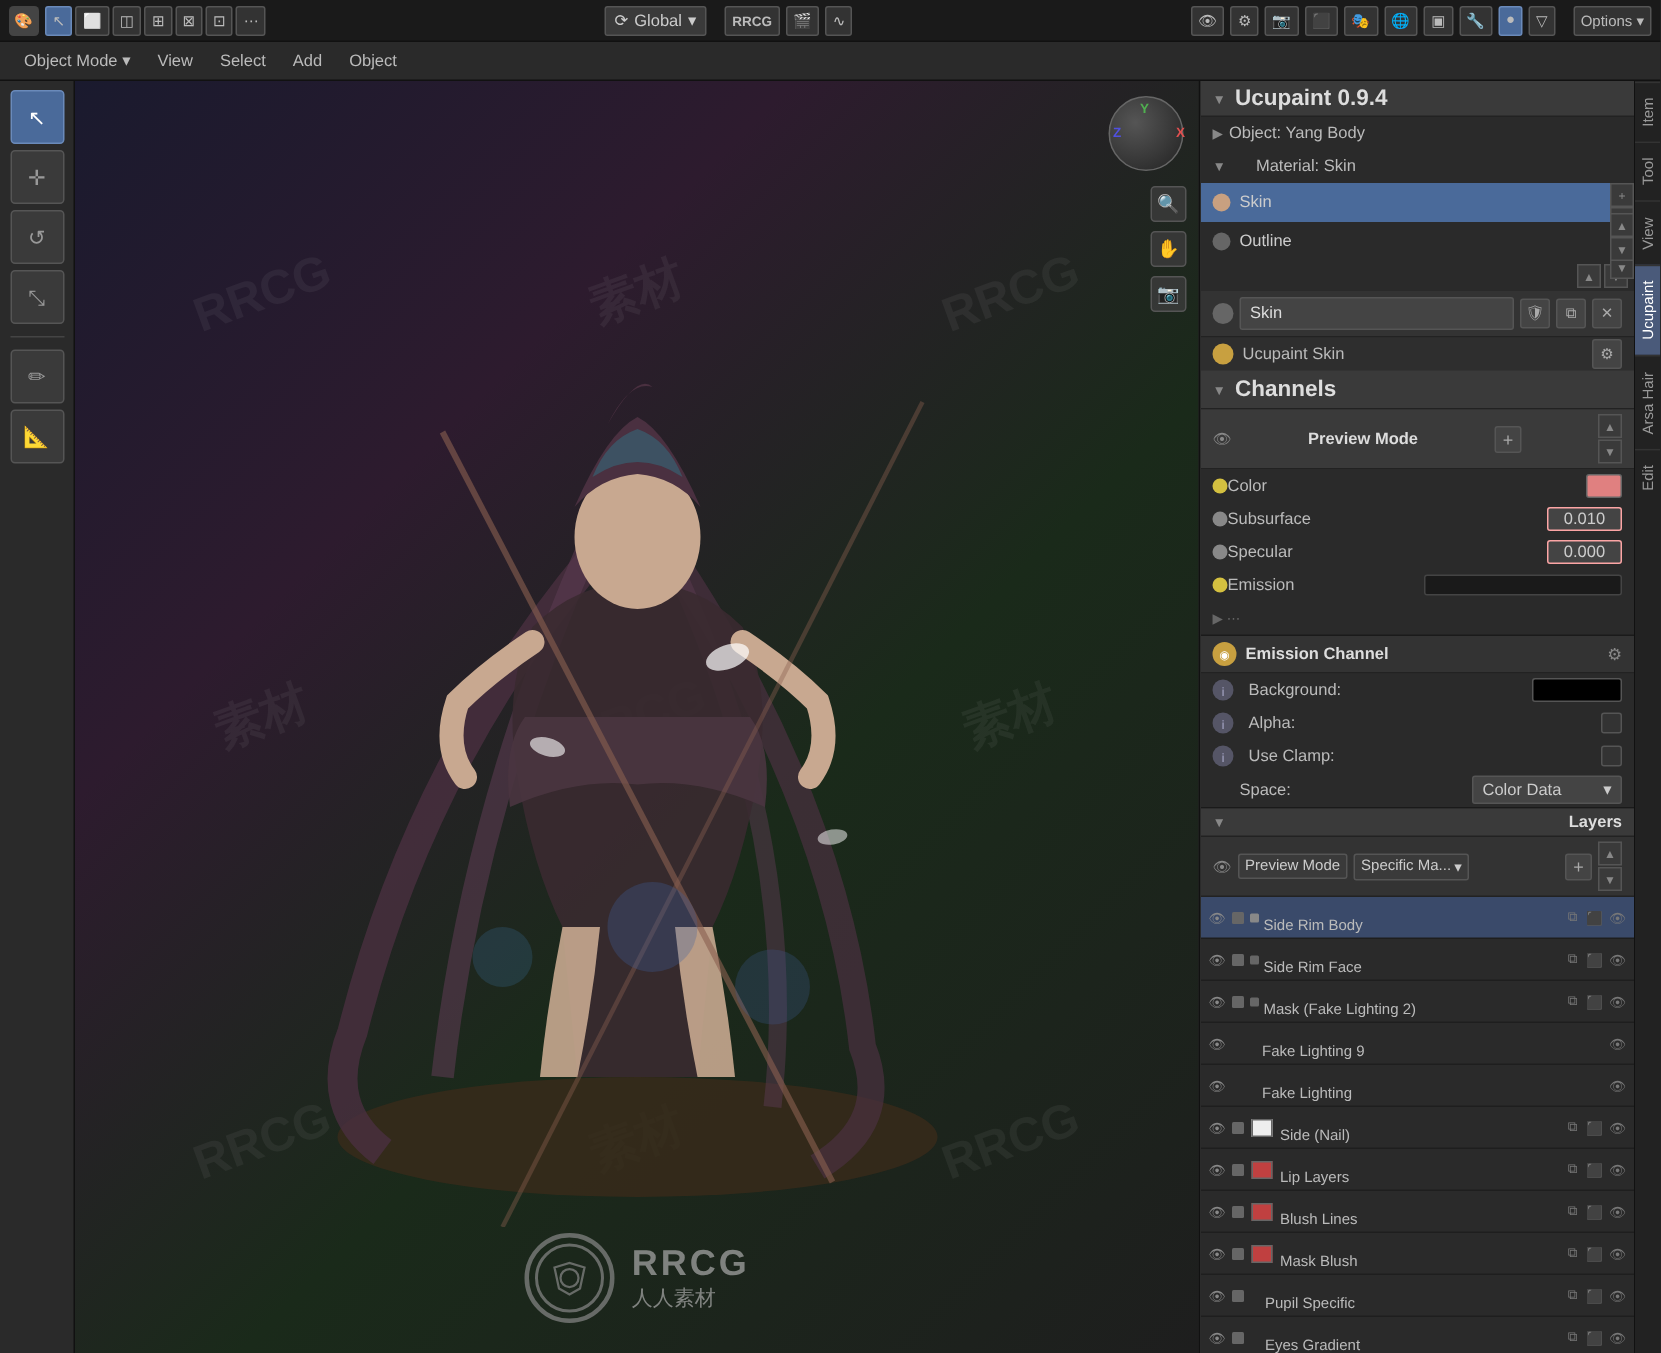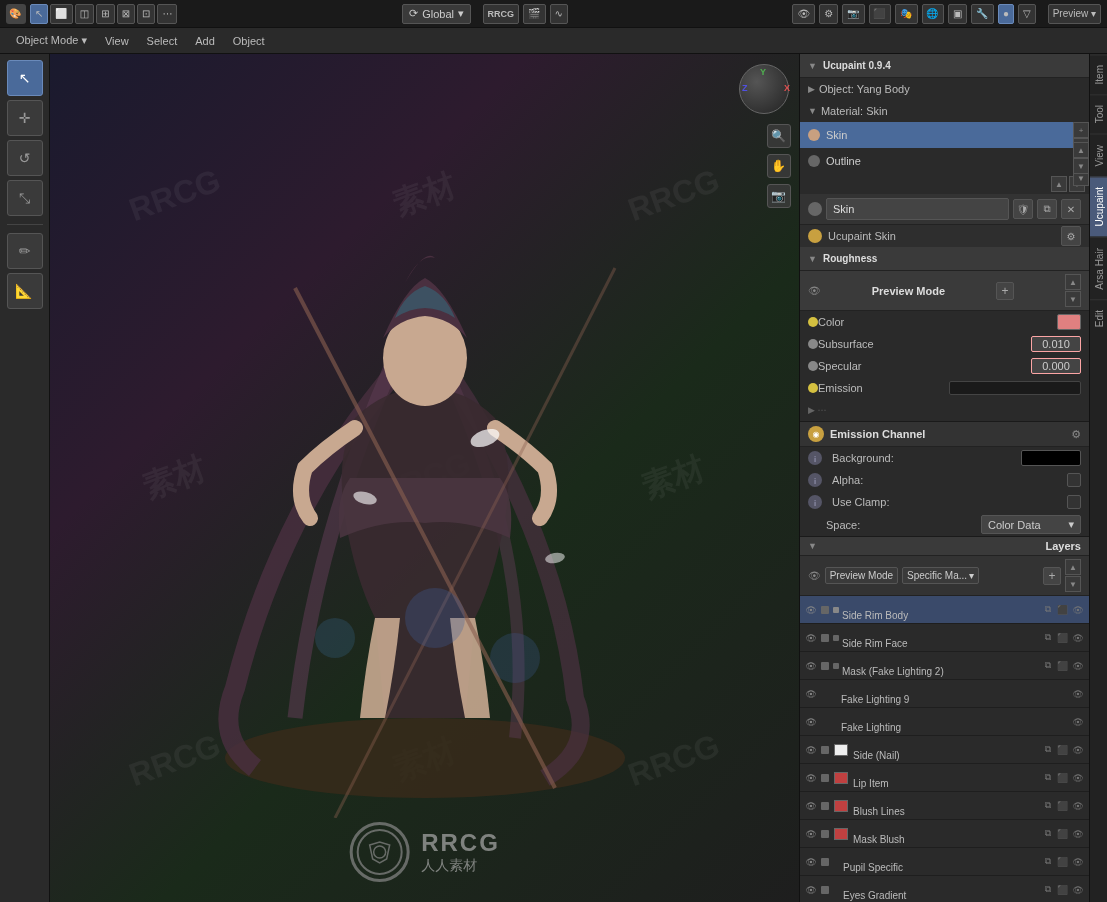--- a/index.html
+++ b/index.html
@@ -190,21 +190,21 @@
     .panel-header {
       background: #3a3a3a;
       padding: 4px 8px;
       display: flex;
       align-items: center;
       gap: 6px;
       border-bottom: 1px solid #222;
       min-height: 24px;
     }
     .panel-header-title {
-      font-size: 10px; color: #ddd; font-weight: bold;
+      font-size: 15px; color: #ddd; font-weight: bold;
     }
     .chevron {
       color: #888; font-size: 9px; cursor: pointer;
     }
 
     .panel-section {
       border-bottom: 1px solid #1a1a1a;
     }
 
     .section-row {
@@ -453,21 +453,21 @@
     <div class="tb-btn">📷</div>
     <div class="tb-btn">⬛</div>
     <div class="tb-btn">🎭</div>
     <div class="tb-btn">🌐</div>
     <div class="tb-btn">▣</div>
     <div class="tb-btn">🔧</div>
     <div class="tb-btn active">●</div>
     <div class="tb-btn">▽</div>
   </div>
   <div style="margin-left:8px;">
-    <div class="tb-btn">Preview ▾</div>
+    <div class="tb-btn">Options ▾</div>
   </div>
 </div>
 
 <div class="menu-bar">
   <div class="menu-item">Object Mode ▾</div>
   <div class="menu-item">View</div>
   <div class="menu-item">Select</div>
   <div class="menu-item">Add</div>
   <div class="menu-item">Object</div>
 </div>
@@ -574,21 +574,21 @@
       <span class="panel-header-title">Ucupaint 0.9.4</span>
     </div>
 
     <div class="section-row">
       <span class="chevron">▶</span>
       <span style="color:#bbb;font-size:11px;margin-left:4px;">Object: Yang Body</span>
     </div>
 
     <div class="section-row">
       <span class="chevron">▼</span>
-      <span style="color:#bbb;font-size:11px;margin-left:4px;">Material: Skin</span>
+      <span style="color:#bbb;font-size:11px;margin-left:20px;">Material: Skin</span>
     </div>
 
     <div style="position:relative;">
       <div class="material-item active">
         <div class="material-dot skin"></div>
         <span>Skin</span>
       </div>
       <div class="material-item">
         <div class="material-dot gray"></div>
         <span>Outline</span>
@@ -622,21 +622,21 @@
 
     <div class="section-row" style="background:#2e2e2e;">
       <div style="width:14px;height:14px;background:#c8a040;border-radius:50%;flex-shrink:0;"></div>
       <span style="color:#bbb;font-size:11px;margin-left:6px;flex:1;">Ucupaint Skin</span>
       <div class="icon-btn-small">⚙</div>
     </div>
 
     <div class="panel-section">
       <div class="panel-header">
         <span class="chevron">▼</span>
-        <span class="panel-header-title">Roughness</span>
+        <span class="panel-header-title">Channels</span>
       </div>
 
       <div class="preview-mode-bar">
         <span style="font-size:10px;color:#888;">👁</span>
         <span class="preview-mode-label">Preview Mode</span>
         <div class="pm-add-btn">+</div>
         <div style="display:flex;flex-direction:column;gap:1px;">
           <div class="sa-btn">▲</div>
           <div class="sa-btn">▼</div>
         </div>
@@ -790,21 +790,21 @@
           <div class="li-sm">⧉</div>
           <div class="li-sm">⬛</div>
           <div class="li-sm">👁</div>
         </div>
       </div>
 
       <div class="layer-row">
         <div class="layer-vis-btn">👁</div>
         <div class="layer-color-dot"></div>
         <div style="width:14px;height:12px;background:#c04040;border:1px solid #666;margin:0 2px;flex-shrink:0;"></div>
-        <span class="layer-name">Lip Item</span>
+        <span class="layer-name">Lip Layers</span>
         <div class="layer-icon-group">
           <div class="li-sm">⧉</div>
           <div class="li-sm">⬛</div>
           <div class="li-sm">👁</div>
         </div>
       </div>
 
       <div class="layer-row">
         <div class="layer-vis-btn">👁</div>
         <div class="layer-color-dot"></div>

